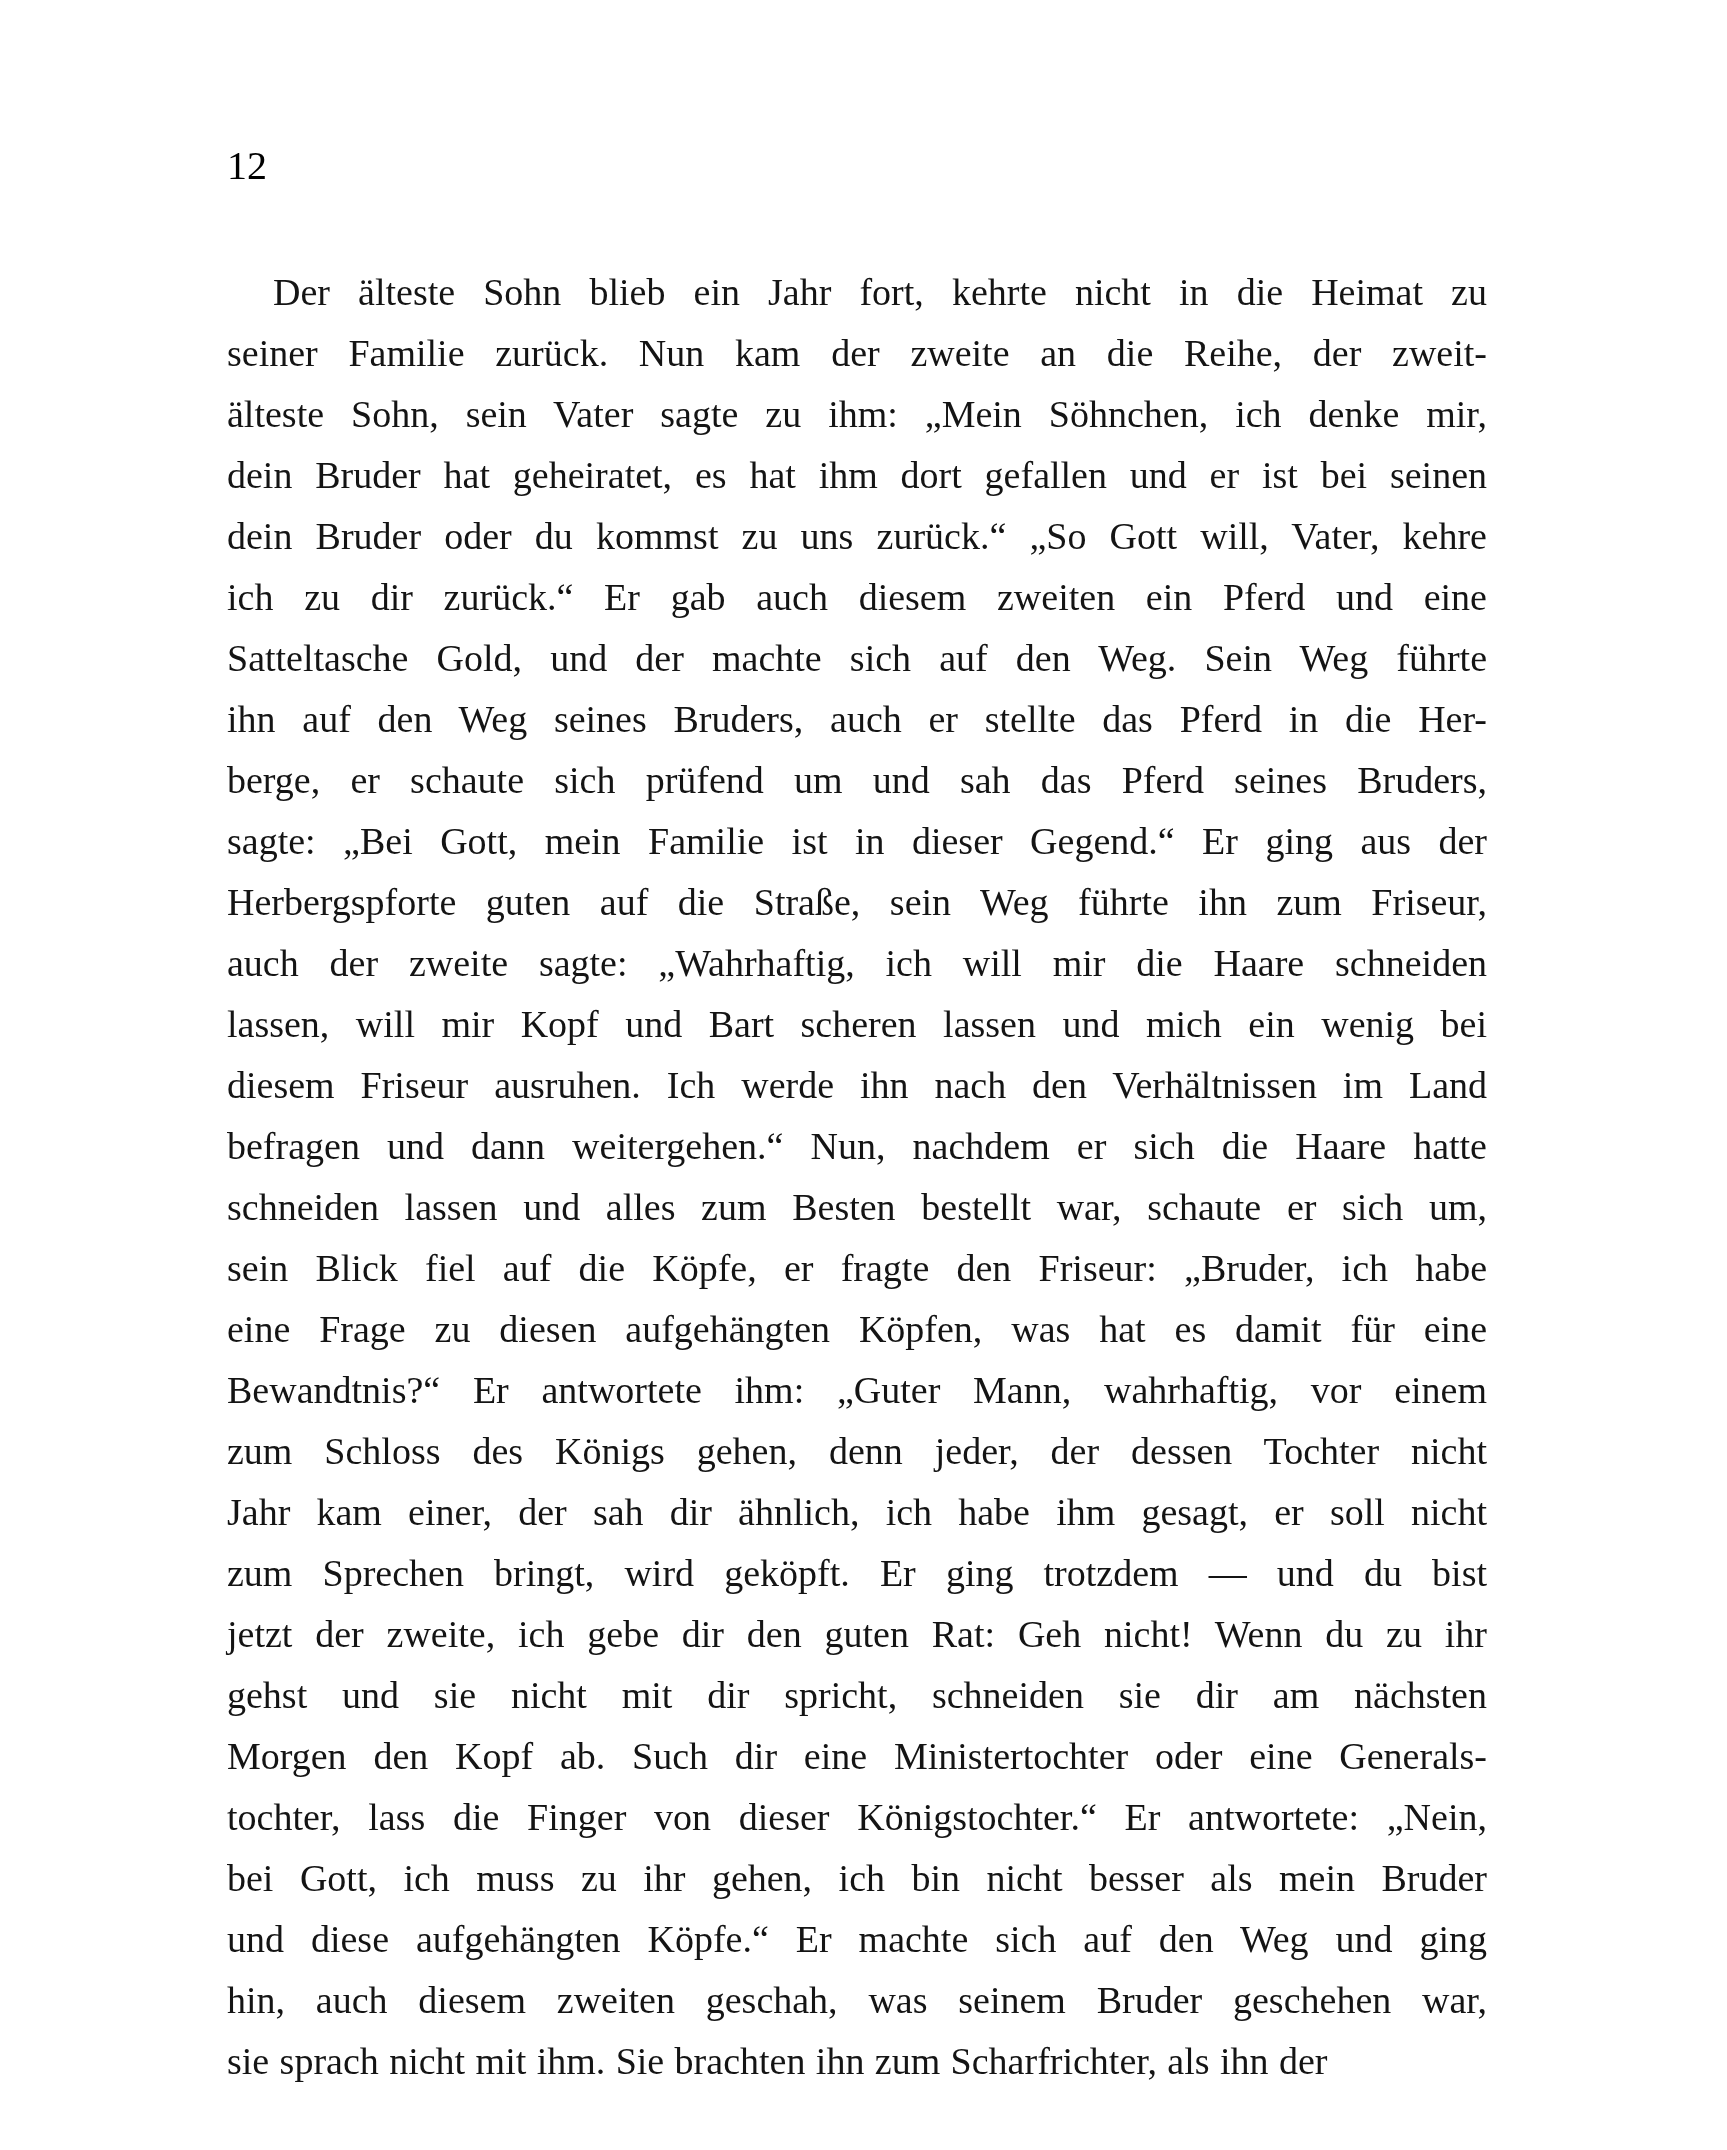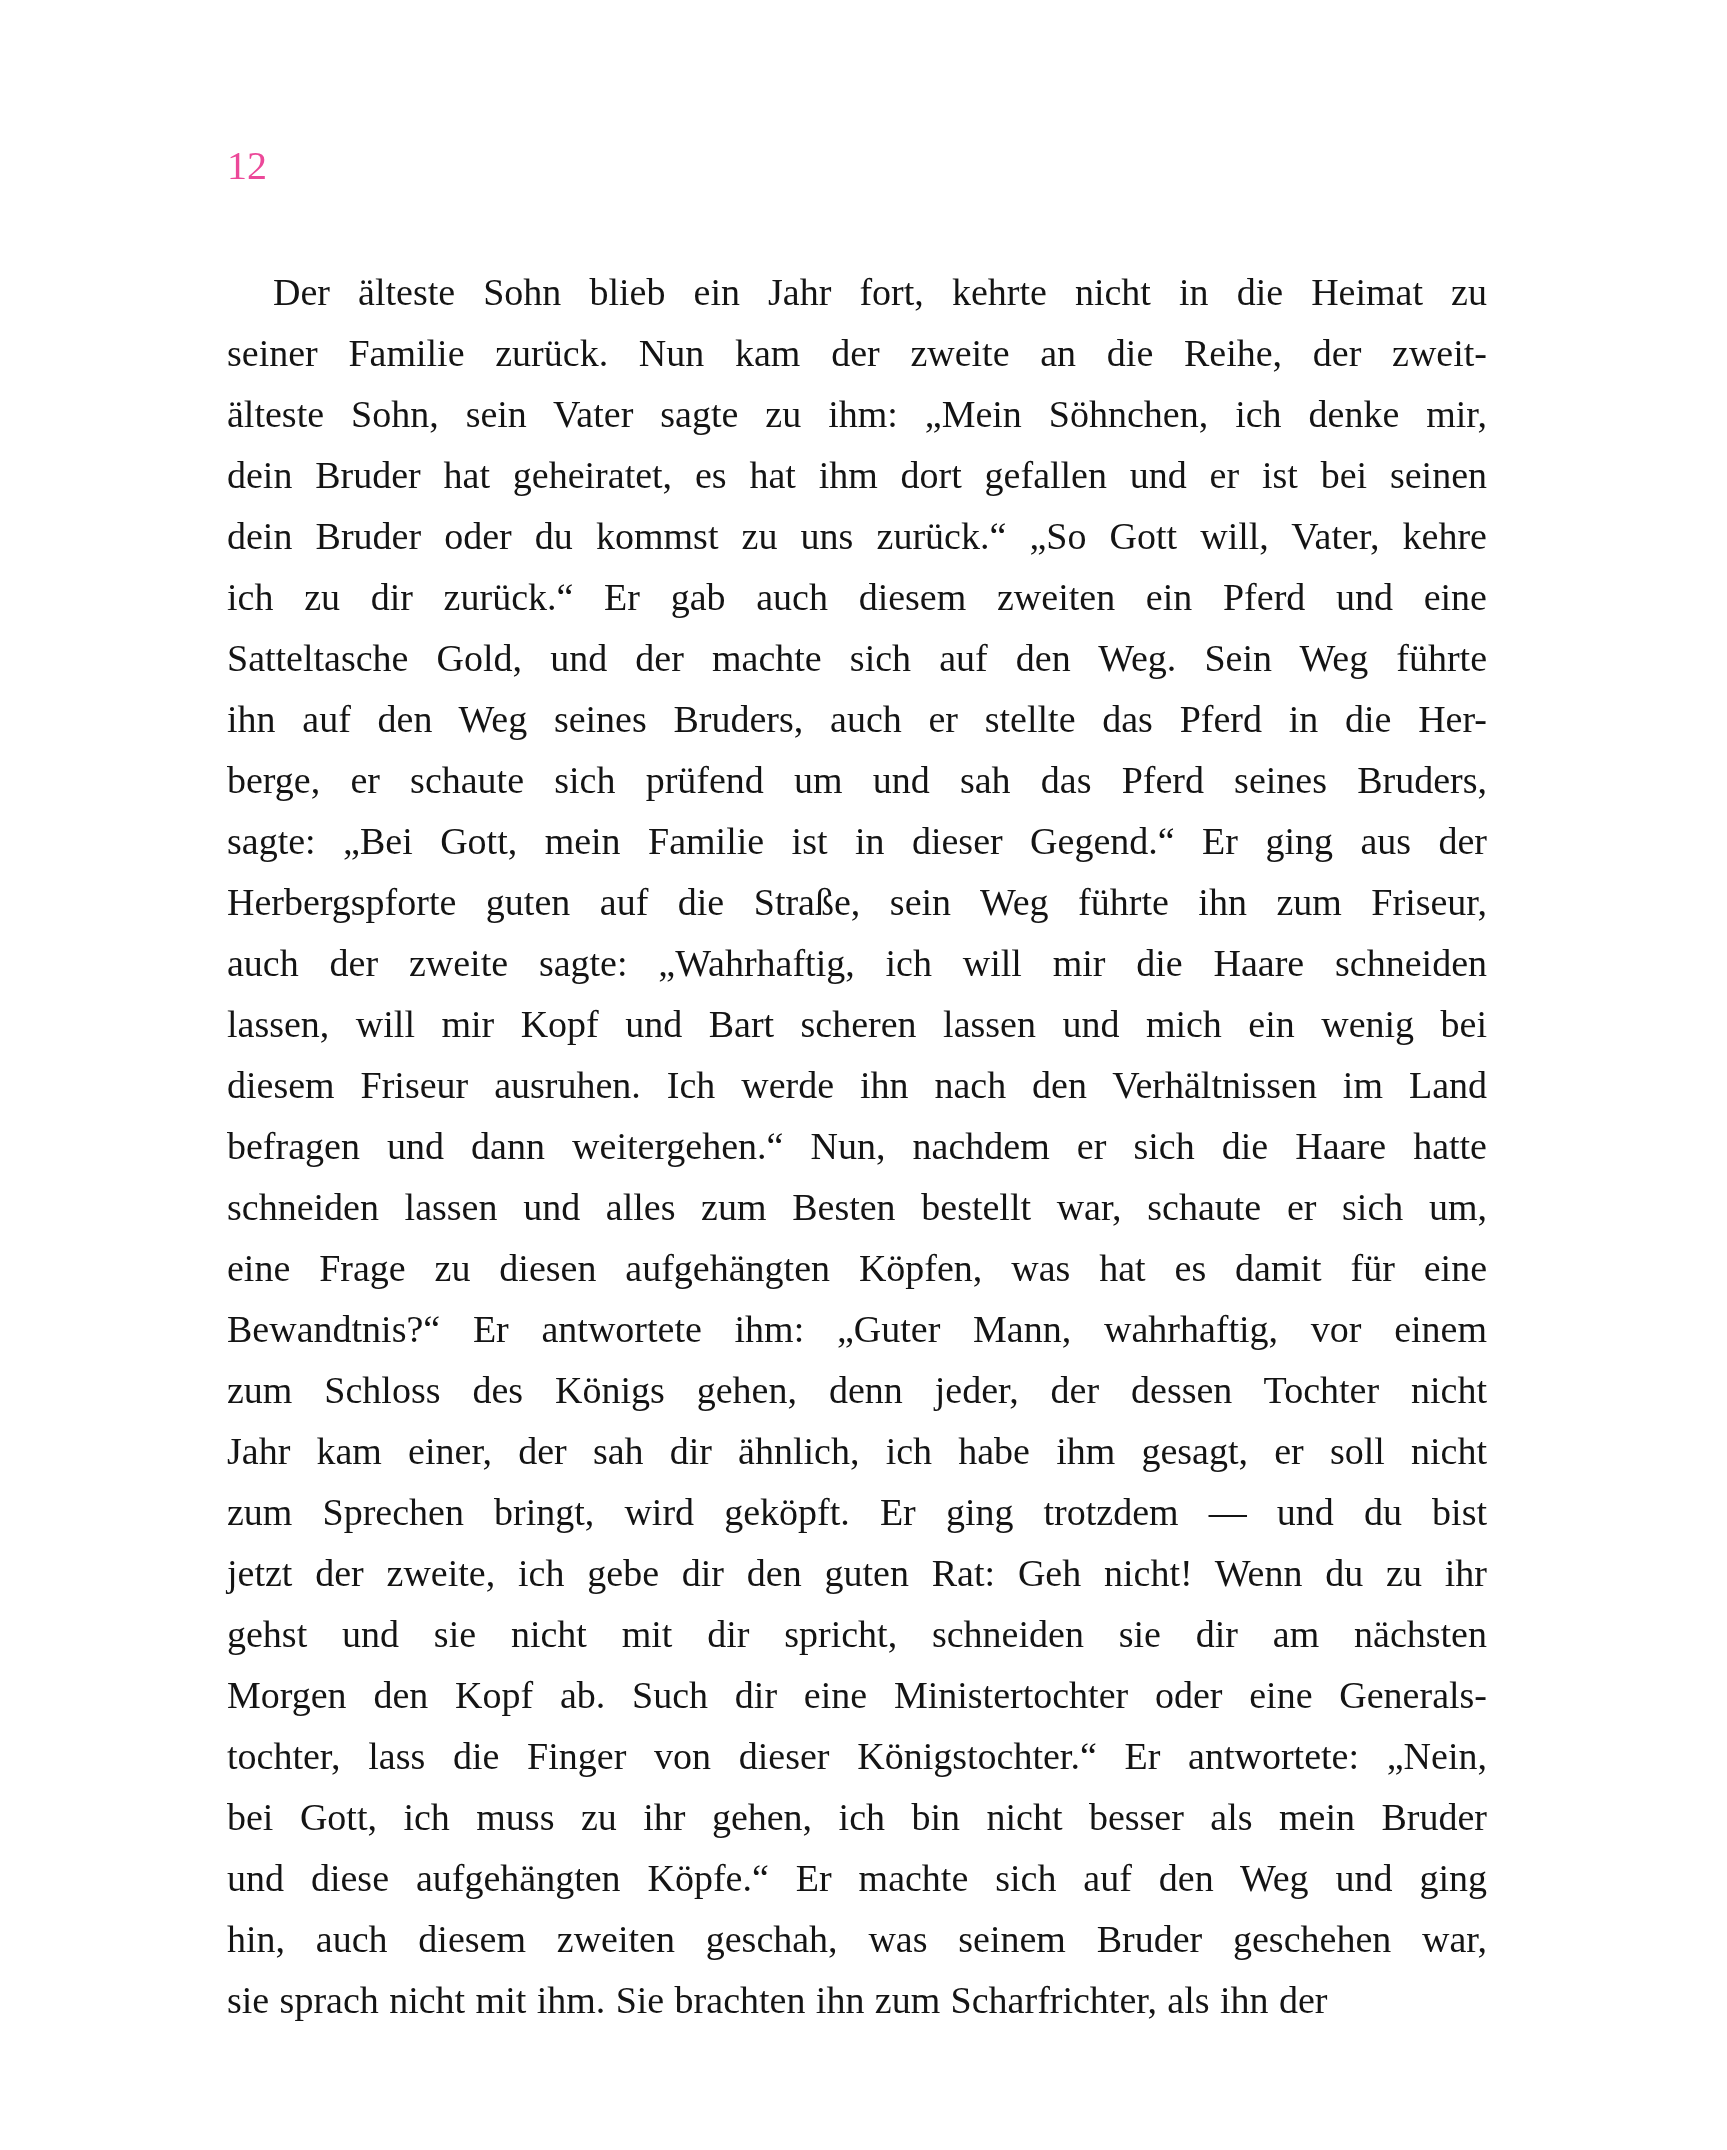--- a/index.html
+++ b/index.html
@@ -18,21 +18,21 @@
   .page {
     position: absolute;
     inset: 0;
   }
   .page-number {
     position: absolute;
     left: 227px;
     top: 146px;
     font-size: 40px;
     line-height: 1;
-    color: #ec4899;
+    color: #000000;
   }
   .text-block {
     position: absolute;
     left: 227px;
     top: 262px;
     width: 1260px;
     font-size: 38px;
     line-height: 61px;
     color: #141414;
   }
@@ -66,20 +66,21 @@
     <div class="line">Satteltasche Gold, und der machte sich auf den Weg. Sein Weg führte</div>
     <div class="line">ihn auf den Weg seines Bruders, auch er stellte das Pferd in die Her-</div>
     <div class="line">berge, er schaute sich prüfend um und sah das Pferd seines Bruders,</div>
     <div class="line">sagte: „Bei Gott, mein Familie ist in dieser Gegend.“ Er ging aus der</div>
     <div class="line">Herbergspforte guten auf die Straße, sein Weg führte ihn zum Friseur,</div>
     <div class="line">auch der zweite sagte: „Wahrhaftig, ich will mir die Haare schneiden</div>
     <div class="line">lassen, will mir Kopf und Bart scheren lassen und mich ein wenig bei</div>
     <div class="line">diesem Friseur ausruhen. Ich werde ihn nach den Verhältnissen im Land</div>
     <div class="line">befragen und dann weitergehen.“ Nun, nachdem er sich die Haare hatte</div>
     <div class="line">schneiden lassen und alles zum Besten bestellt war, schaute er sich um,</div>
+    <div class="line">sein Blick fiel auf die Köpfe, er fragte den Friseur: „Bruder, ich habe</div>
     <div class="line">eine Frage zu diesen aufgehängten Köpfen, was hat es damit für eine</div>
     <div class="line">Bewandtnis?“ Er antwortete ihm: „Guter Mann, wahrhaftig, vor einem</div>
     <div class="line">zum Schloss des Königs gehen, denn jeder, der dessen Tochter nicht</div>
     <div class="line">Jahr kam einer, der sah dir ähnlich, ich habe ihm gesagt, er soll nicht</div>
     <div class="line">zum Sprechen bringt, wird geköpft. Er ging trotzdem — und du bist</div>
     <div class="line">jetzt der zweite, ich gebe dir den guten Rat: Geh nicht! Wenn du zu ihr</div>
     <div class="line">gehst und sie nicht mit dir spricht, schneiden sie dir am nächsten</div>
     <div class="line">Morgen den Kopf ab. Such dir eine Ministertochter oder eine Generals-</div>
     <div class="line">tochter, lass die Finger von dieser Königstochter.“ Er antwortete: „Nein,</div>
     <div class="line">bei Gott, ich muss zu ihr gehen, ich bin nicht besser als mein Bruder</div>

